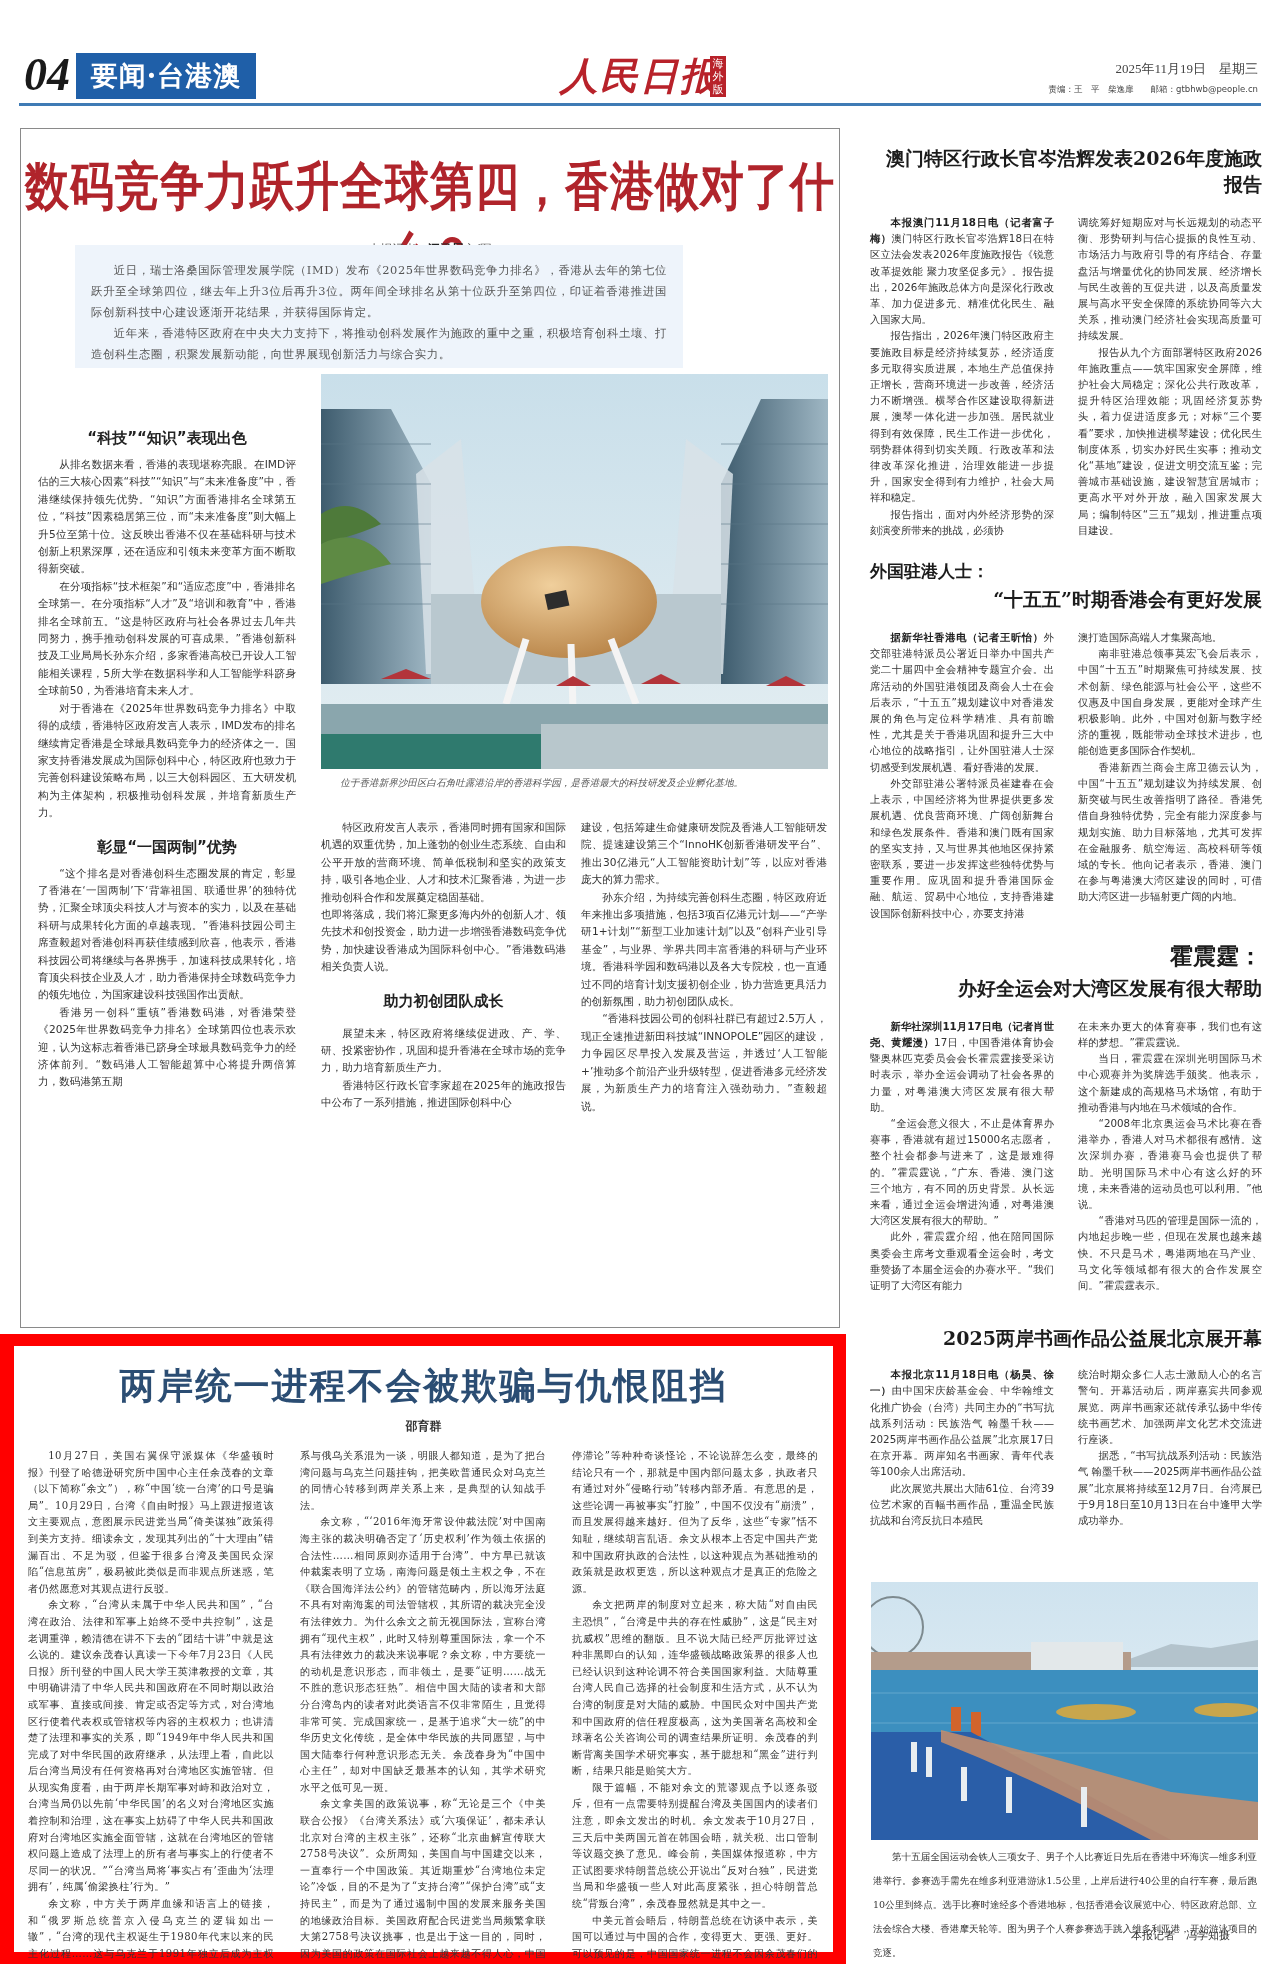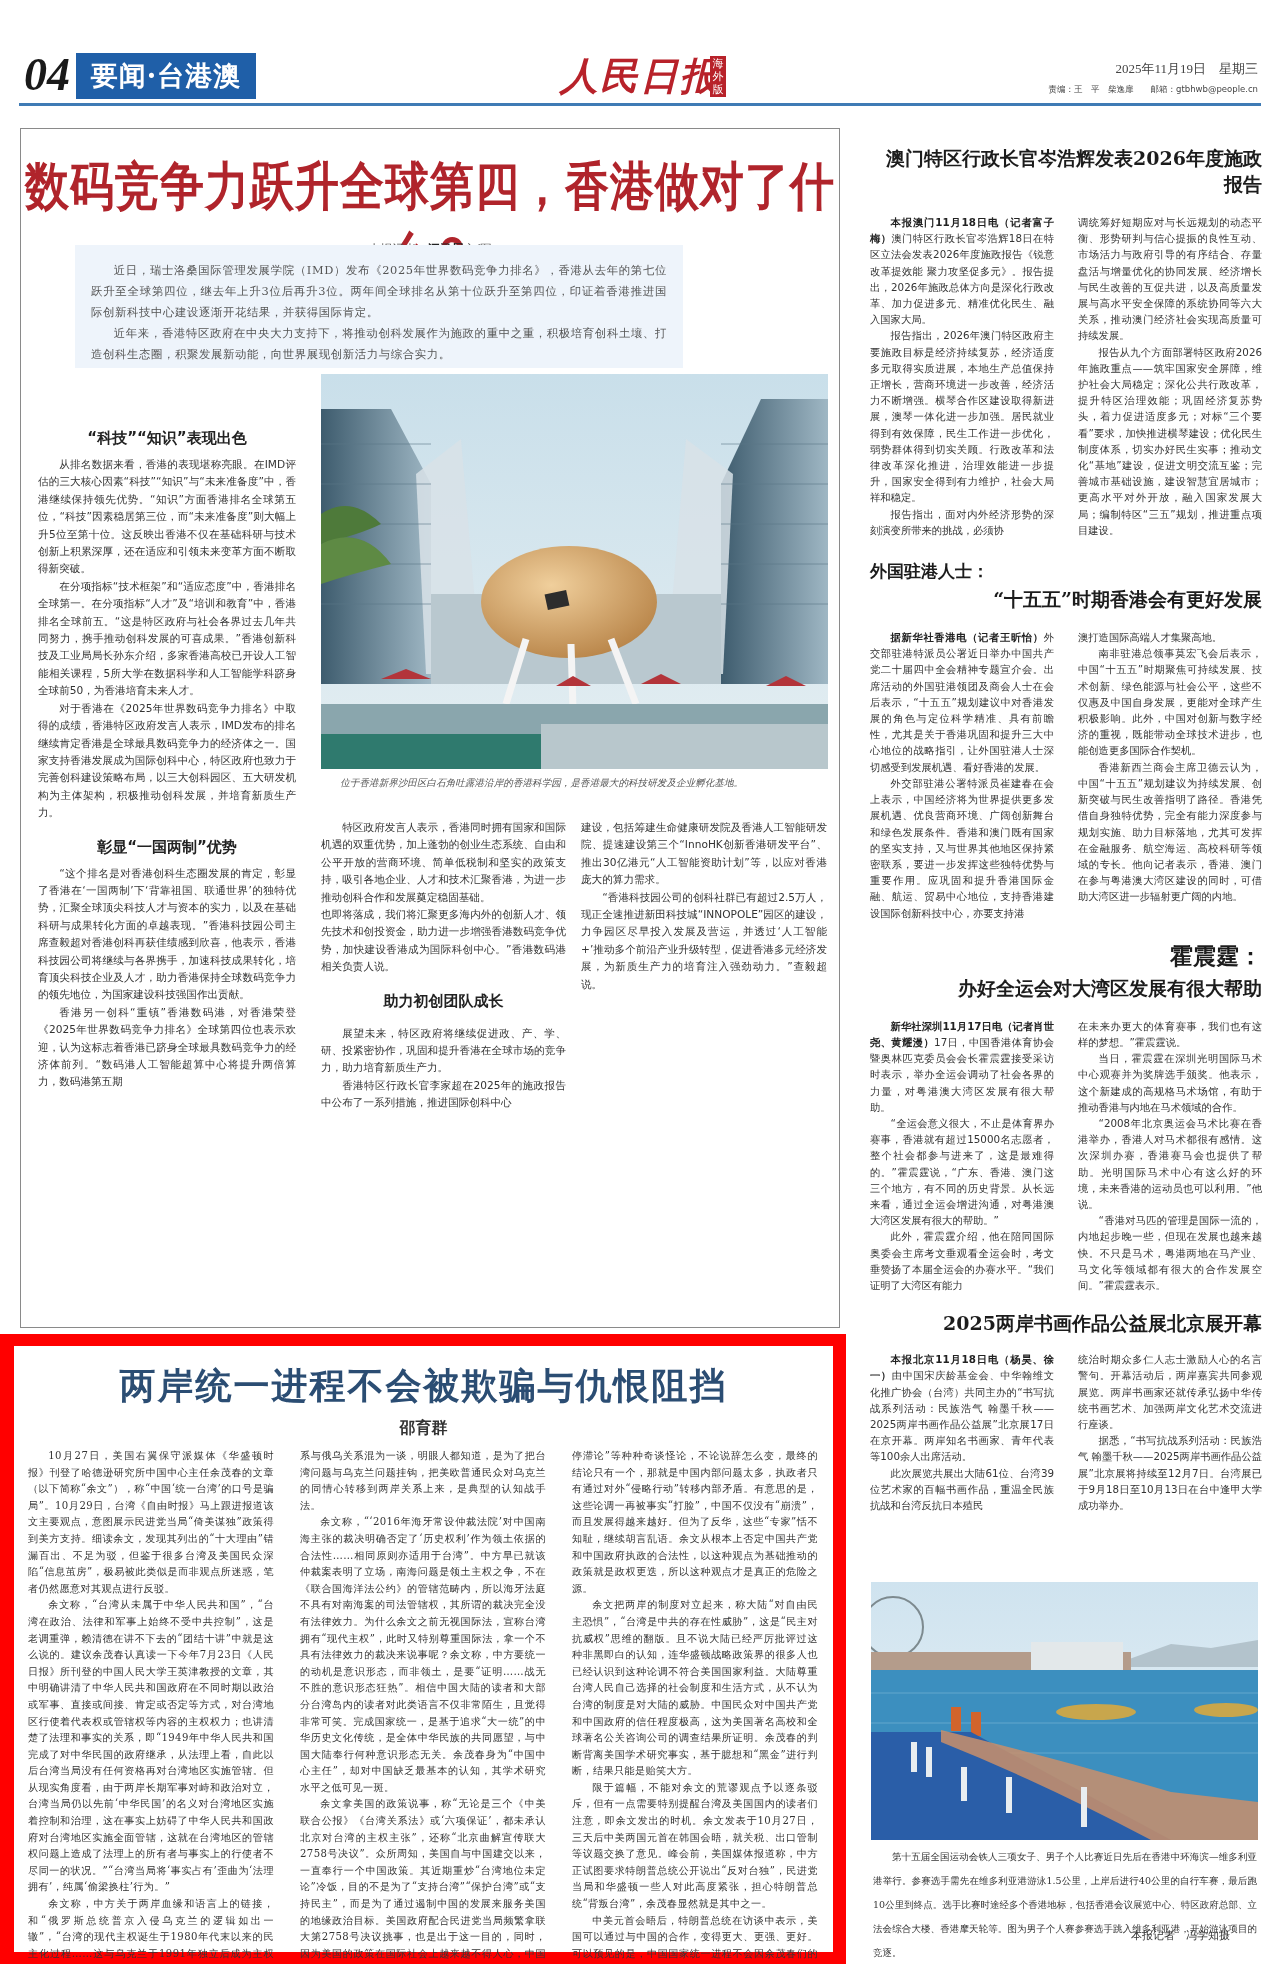--- a/index.html
+++ b/index.html
@@ -37,21 +37,21 @@
   
   #right { left: 870px; top: 140px; width: 392px; }
   .r-title { font-family: "DejaVu Serif", serif; font-weight: bold; color: #1c1c1c; text-align: right; }
   .two-col { display: flex; justify-content: space-between; }
   .two-col > div { width: 184px; }
   .two-col p.txt { font-size: 10.3px; line-height: 16.2px; }
 
   
   #opinion { left: 0; top: 1334px; width: 846px; height: 630px; border-top: 12px solid #ff0000; border-left: 14px solid #ff0000; border-right: 13px solid #ff0000; border-bottom: 12px solid #ff0000; background: #fff; }
   #op-title { position: absolute; left: 0; top: 16px; width: 100%; text-align: center; font-family: "DejaVu Serif", serif; font-weight: bold; font-size: 36px; color: #2b4d73; letter-spacing: 2px; }
-  #op-author { position: absolute; left: 0; top: 72px; width: 100%; text-align: center; font-size: 16px; color: #333; font-weight: bold; }
+  #op-author { position: absolute; left: 0; top: 72px; width: 100%; text-align: center; font-size: 12px; color: #333; font-weight: bold; }
   #op-cols { position: absolute; left: 14px; top: 102px; width: 790px; display: flex; justify-content: space-between; }
   #op-cols > div { width: 246px; }
   #op-cols p.txt { font-family: "DejaVu Serif", serif; font-size: 10.1px; line-height: 16.6px; color: #333; letter-spacing: 0.4px; }
 
   
   #photo2 { left: 871px; top: 1582px; width: 387px; height: 258px; }
   #photo2-cap { left: 873px; top: 1845px; width: 384px; font-family: "DejaVu Serif", serif; font-size: 9.5px; line-height: 24px; color: #333; text-indent: 2em; text-align: justify; }
   #photo2-credit { right: 50px; top: 1928px; font-size: 11px; color: #333; }
 </style>
 </head>
@@ -145,20 +145,21 @@
   <div id="col2" class="abs">
     <p class="txt">特区政府发言人表示，香港同时拥有国家和国际机遇的双重优势，加上蓬勃的创业生态系统、自由和公平开放的营商环境、简单低税制和坚实的政策支持，吸引各地企业、人才和技术汇聚香港，为进一步推动创科合作和发展奠定稳固基础。</p>
     <p class="txt" style="text-indent:0">也即将落成，我们将汇聚更多海内外的创新人才、领先技术和创投资金，助力进一步增强香港数码竞争优势，加快建设香港成为国际科创中心。”香港数码港相关负责人说。</p>
     <div class="subhead" style="margin:16px 0 14px">助力初创团队成长</div>
     <p class="txt">展望未来，特区政府将继续促进政、产、学、研、投紧密协作，巩固和提升香港在全球市场的竞争力，助力培育新质生产力。</p>
     <p class="txt">香港特区行政长官李家超在2025年的施政报告中公布了一系列措施，推进国际创科中心</p>
   </div>
 
   <div id="col3" class="abs">
     <p class="txt" style="text-indent:0">建设，包括筹建生命健康研发院及香港人工智能研发院、提速建设第三个“InnoHK创新香港研发平台”、推出30亿港元“人工智能资助计划”等，以应对香港庞大的算力需求。</p>
+    <p class="txt">孙东介绍，为持续完善创科生态圈，特区政府近年来推出多项措施，包括3项百亿港元计划——“产学研1+计划”“新型工业加速计划”以及“创科产业引导基金”，与业界、学界共同丰富香港的科研与产业环境。香港科学园和数码港以及各大专院校，也一直通过不同的培育计划支援初创企业，协力营造更具活力的创新氛围，助力初创团队成长。</p>
     <p class="txt">“香港科技园公司的创科社群已有超过2.5万人，现正全速推进新田科技城“INNOPOLE”园区的建设，力争园区尽早投入发展及营运，并透过‘人工智能+’推动多个前沿产业升级转型，促进香港多元经济发展，为新质生产力的培育注入强劲动力。”查毅超说。</p>
   </div>
 </div>
 
 <div id="right" class="abs">
 
   <div>
     <div class="r-title" style="font-size:19px;margin:6px 0 16px">澳门特区行政长官岑浩辉发表2026年度施政报告</div>
     <div class="two-col">
       <div>
@@ -200,21 +201,21 @@
       </div>
       <div>
         <p class="txt" style="text-indent:0">在未来办更大的体育赛事，我们也有这样的梦想。”霍震霆说。</p>
         <p class="txt">当日，霍震霆在深圳光明国际马术中心观赛并为奖牌选手颁奖。他表示，这个新建成的高规格马术场馆，有助于推动香港与内地在马术领域的合作。</p>
         <p class="txt">“2008年北京奥运会马术比赛在香港举办，香港人对马术都很有感情。这次深圳办赛，香港赛马会也提供了帮助。光明国际马术中心有这么好的环境，未来香港的运动员也可以利用。”他说。</p>
         <p class="txt">“香港对马匹的管理是国际一流的，内地起步晚一些，但现在发展也越来越快。不只是马术，粤港两地在马产业、马文化等领域都有很大的合作发展空间。”霍震霆表示。</p>
       </div>
     </div>
   </div>
 
-  <div style="margin-top:18px">
+  <div style="margin-top:33px">
     <div class="r-title" style="font-size:19px;margin:0 0 14px">2025两岸书画作品公益展北京展开幕</div>
     <div class="two-col">
       <div>
         <p class="txt"><b>本报北京11月18日电（杨昊、徐一）</b><span>由中国宋庆龄基金会、中华翰维文化推广协会（台湾）共同主办的“书写抗战系列活动：民族浩气 翰墨千秋——2025两岸书画作品公益展”北京展17日在京开幕。两岸知名书画家、青年代表等100余人出席活动。</span></p>
         <p class="txt">此次展览共展出大陆61位、台湾39位艺术家的百幅书画作品，重温全民族抗战和台湾反抗日本殖民</p>
       </div>
       <div>
         <p class="txt" style="text-indent:0">统治时期众多仁人志士激励人心的名言警句。开幕活动后，两岸嘉宾共同参观展览。两岸书画家还就传承弘扬中华传统书画艺术、加强两岸文化艺术交流进行座谈。</p>
         <p class="txt">据悉，“书写抗战系列活动：民族浩气 翰墨千秋——2025两岸书画作品公益展”北京展将持续至12月7日。台湾展已于9月18日至10月13日在台中逢甲大学成功举办。</p>
       </div>

